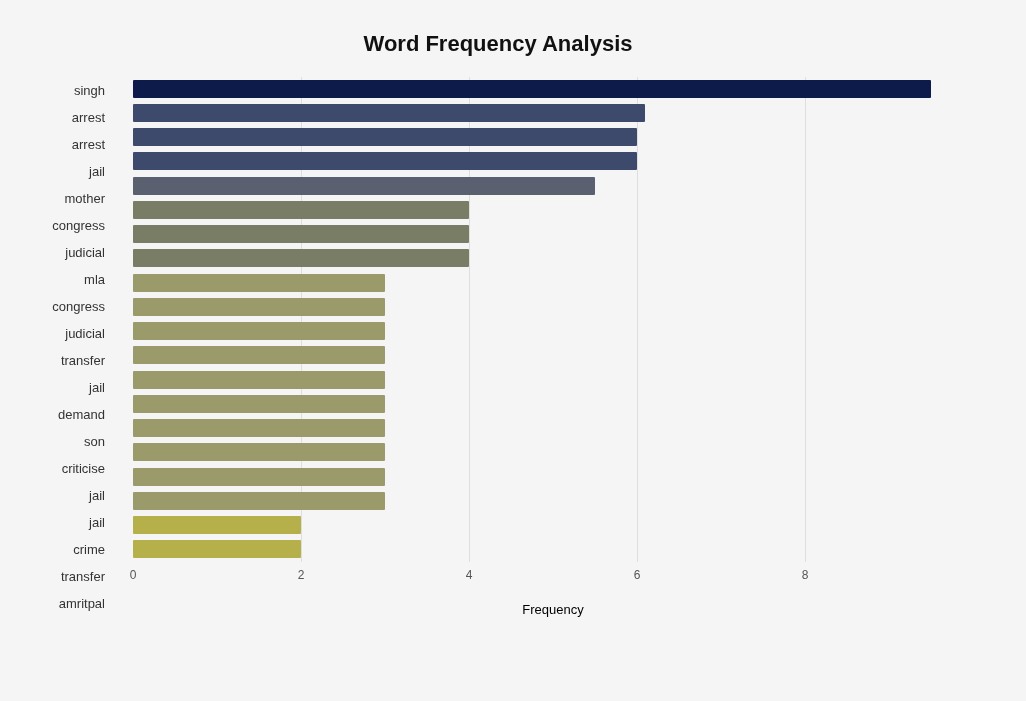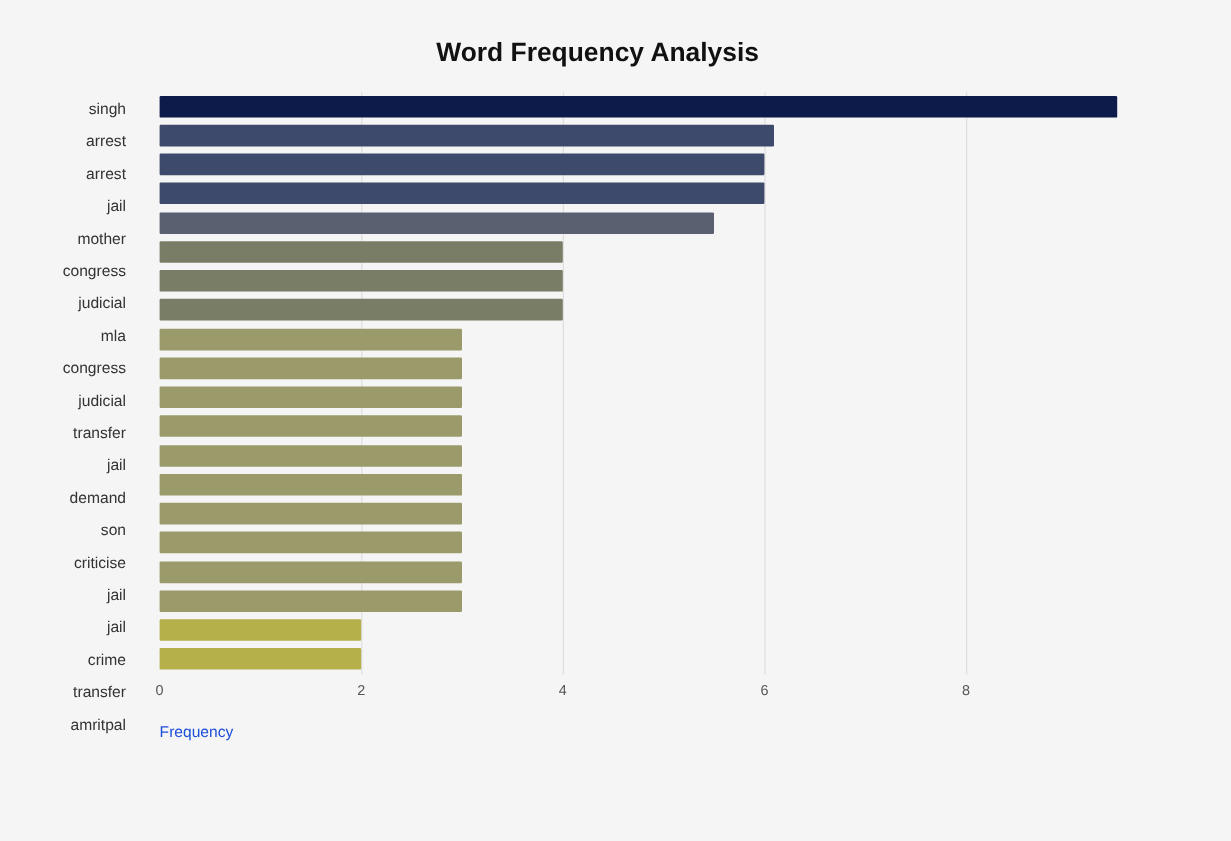--- a/index.html
+++ b/index.html
@@ -95,22 +95,23 @@
       position: relative;
       height: 30px;
     }
     .x-tick {
       font-size: 12px;
       color: #555;
       position: absolute;
       transform: translateX(-50%);
     }
     .x-axis-label {
+      text-align: center;
       font-size: 13px;
-      color: #1d4ed8;
+      color: #000000;
       margin-top: 4px;
     }
   </style>
 </head>
 <body>
 
 <div class="chart-container">
   <div class="chart-title">Word Frequency Analysis</div>
   <div class="chart-area">
     <div class="y-axis" id="y-axis">

